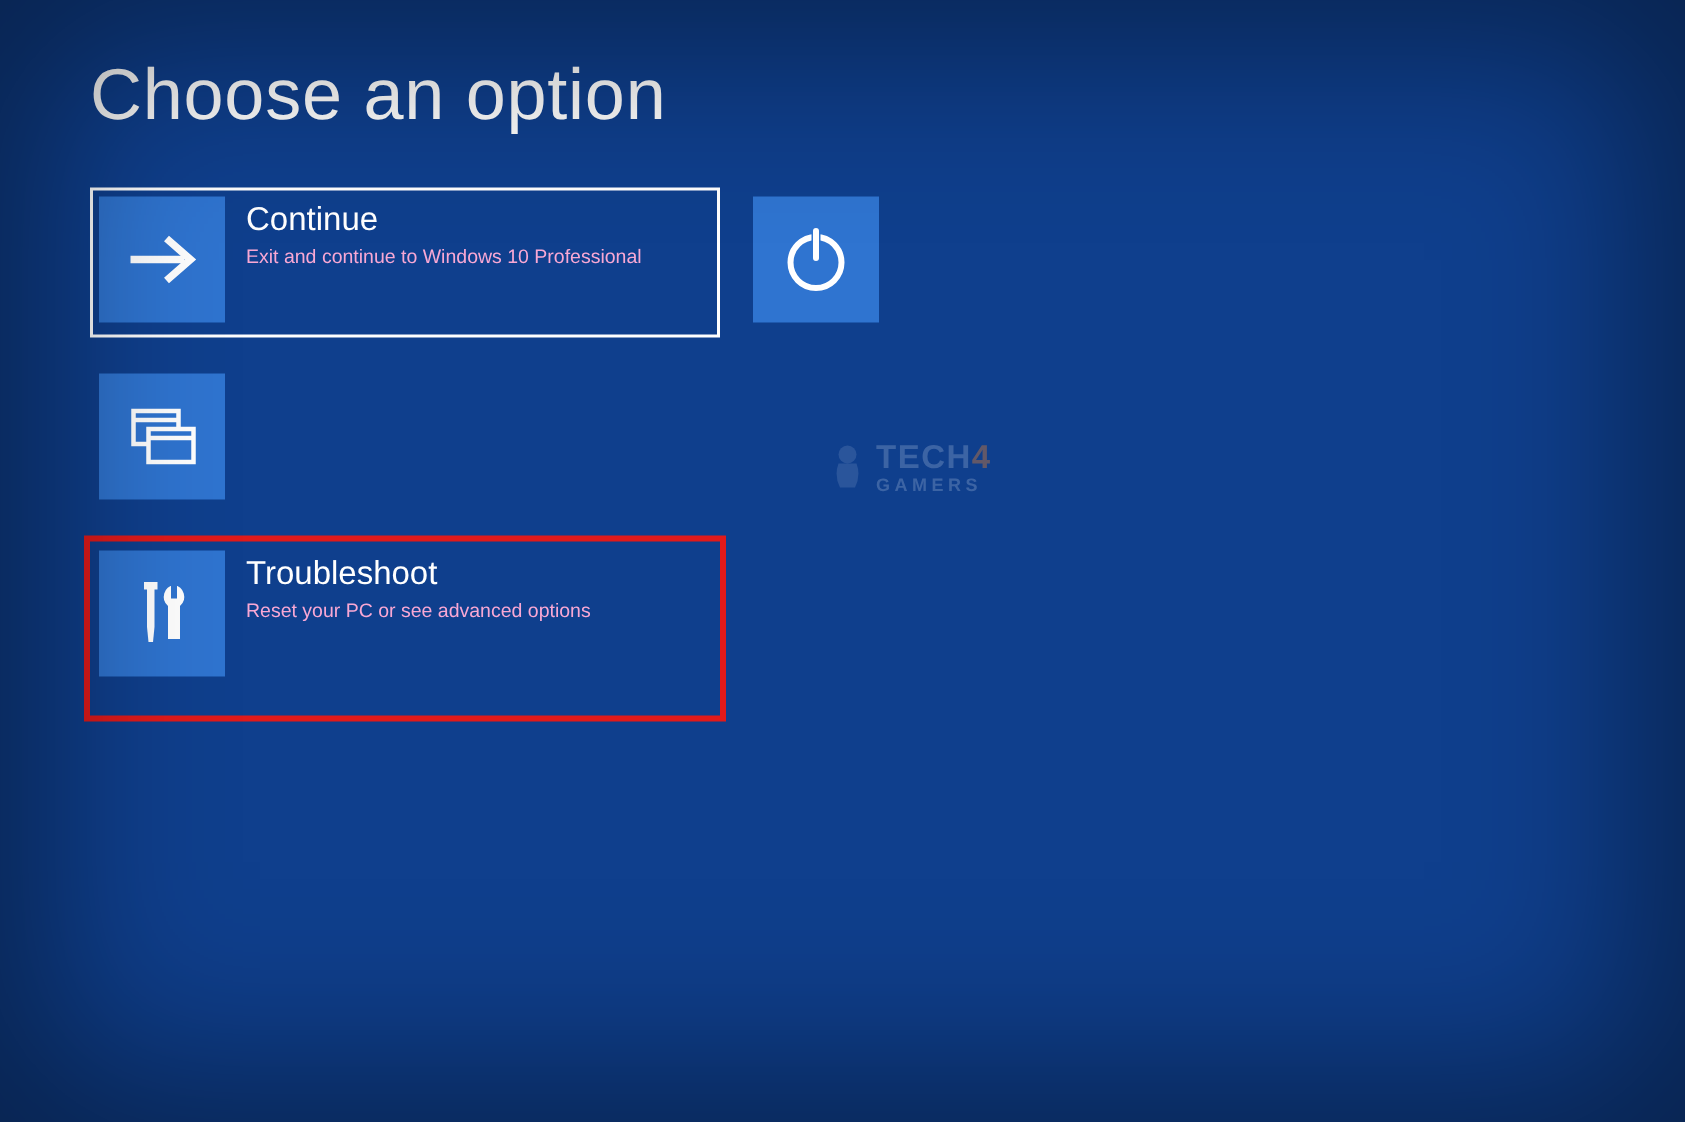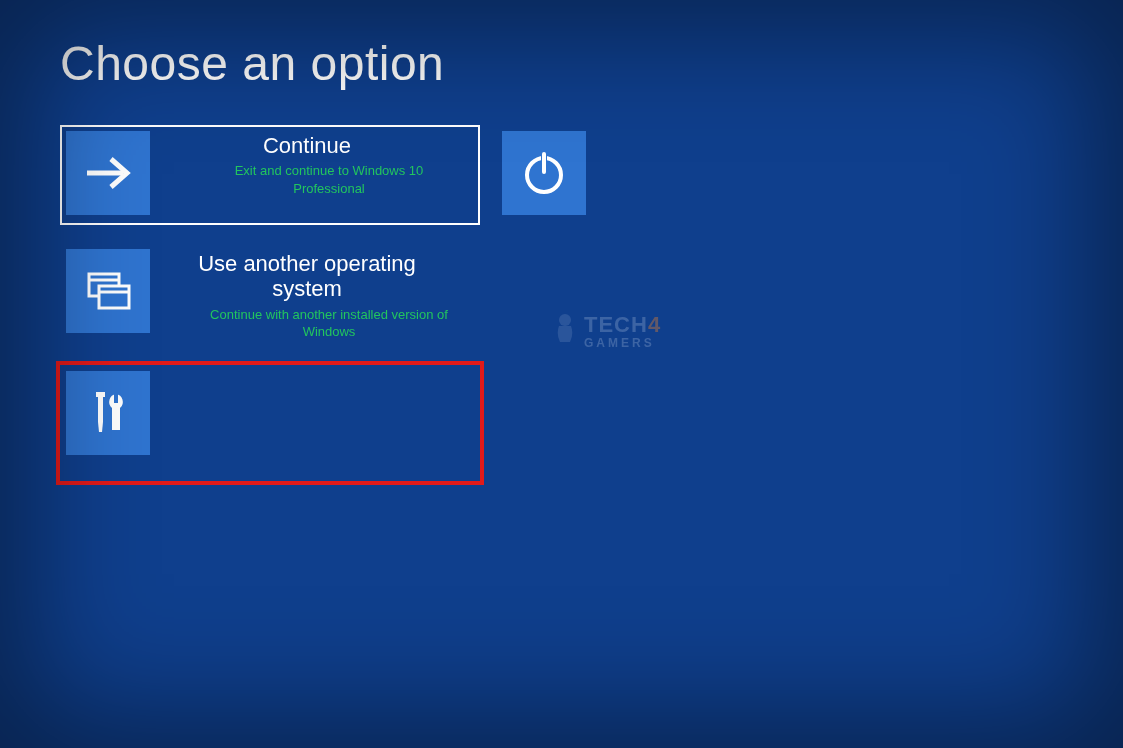--- a/index.html
+++ b/index.html
@@ -17,21 +17,20 @@
   .title {
     font-size: 48px;
     font-weight: 300;
     letter-spacing: 0.5px;
     margin-bottom: 34px;
   }
   .options {
     display: flex;
     flex-direction: row;
     gap: 16px;
-    text-align: center;
   }
   .col-left {
     width: 420px;
     display: flex;
     flex-direction: column;
     gap: 18px;
   }
   .col-right {
     width: 420px;
     display: flex;
@@ -71,33 +70,33 @@
   .option-title {
     font-size: 22px;
     font-weight: 300;
     line-height: 1.15;
     margin-bottom: 4px;
   }
   .option-desc {
     font-size: 13px;
     font-weight: 400;
     line-height: 1.35;
-    color: #22c55e;
-    margin-left: 44px;
+    color: #f9a8d4;
   }
   .watermark {
     position: absolute;
     left: 552px;
-    top: 312px;
+    top: 292px;
     font-family: Arial, sans-serif;
     font-weight: 800;
     font-size: 22px;
     letter-spacing: 1px;
     color: rgba(147,170,210,0.35);
     display: flex;
+    align-items: center;
     gap: 6px;
     pointer-events: none;
   }
   .watermark .sub {
     font-size: 12px;
     letter-spacing: 3px;
     display: block;
     margin-top: -2px;
   }
   .watermark svg { opacity: 0.35; }
@@ -134,37 +133,37 @@
 
       <div class="option">
         <div class="icon-tile">
           <svg width="54" height="54" viewBox="0 0 54 54" fill="none">
             <rect x="8" y="10" width="30" height="22" stroke="#ffffff" stroke-width="3" fill="none"></rect>
             <line x1="8" y1="16" x2="38" y2="16" stroke="#ffffff" stroke-width="3"></line>
             <rect x="18" y="22" width="30" height="22" stroke="#ffffff" stroke-width="3" fill="#2f74d0"></rect>
             <line x1="18" y1="28" x2="48" y2="28" stroke="#ffffff" stroke-width="3"></line>
           </svg>
         </div>
-        <div class="option-text">
-          <div class="option-title">Use another operating system</div>
-          <div class="option-desc">Continue with another installed version of Windows</div>
-        </div>
       </div>
 
       <div class="option highlight">
         <div class="icon-tile">
           <svg width="54" height="54" viewBox="0 0 54 54" fill="#ffffff">
 
             <rect x="17" y="10" width="5" height="26"></rect>
             <polygon points="17,36 22,36 21,46 18,46"></polygon>
             <rect x="15" y="6" width="9" height="5"></rect>
 
             <path d="M35 8 a8 8 0 0 0 -4 14 l0 22 l8 0 l0 -22 a8 8 0 0 0 -4 -14 l0 8 l-0.001 0 z" fill="#ffffff"></path>
             <rect x="33" y="8" width="4" height="9" fill="#2f74d0"></rect>
           </svg>
+        </div>
+        <div class="option-text">
+          <div class="option-title">Troubleshoot</div>
+          <div class="option-desc">Reset your PC or see advanced options</div>
         </div>
       </div>
 
     </div>
 
     <div class="col-right">
 
       <div class="option">
         <div class="icon-tile">
           <svg width="54" height="54" viewBox="0 0 54 54" fill="none">

